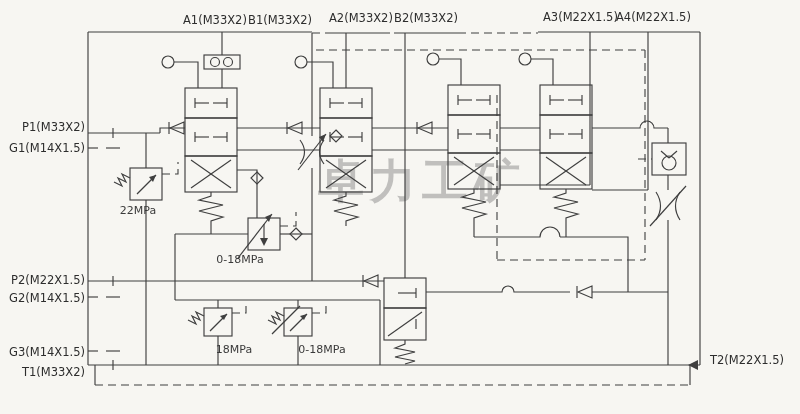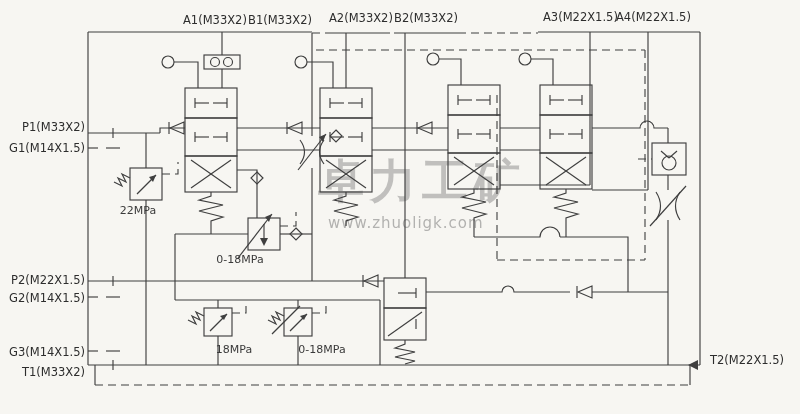--- a/index.html
+++ b/index.html
@@ -25,21 +25,20 @@
   .stroke{stroke:#3f3f3f;stroke-width:1.15;fill:none;}
   .dash{stroke:#3f3f3f;stroke-width:1.1;fill:none;stroke-dasharray:8 5;}
   .fillb{fill:#3f3f3f;stroke:none;}
 </style>
 </head>
 <body>
 
 <div id="stage">
 
   <div class="wm">卓力工矿</div>
-  <div class="wm-url">www.zhuoligk.com</div>
 
   <svg width="800" height="414" viewBox="0 0 800 414">
 
     <g>
       <line class="stroke" x1="88" y1="32" x2="88" y2="365"></line>
       <line class="stroke" x1="88" y1="32" x2="312" y2="32"></line>
       <line class="dash" x1="312" y1="33" x2="326" y2="33"></line>
       <line class="stroke" x1="326" y1="33" x2="390" y2="33"></line>
       <line class="stroke" x1="394" y1="33" x2="458" y2="33"></line>
       <line class="dash" x1="458" y1="33" x2="538" y2="33"></line>

